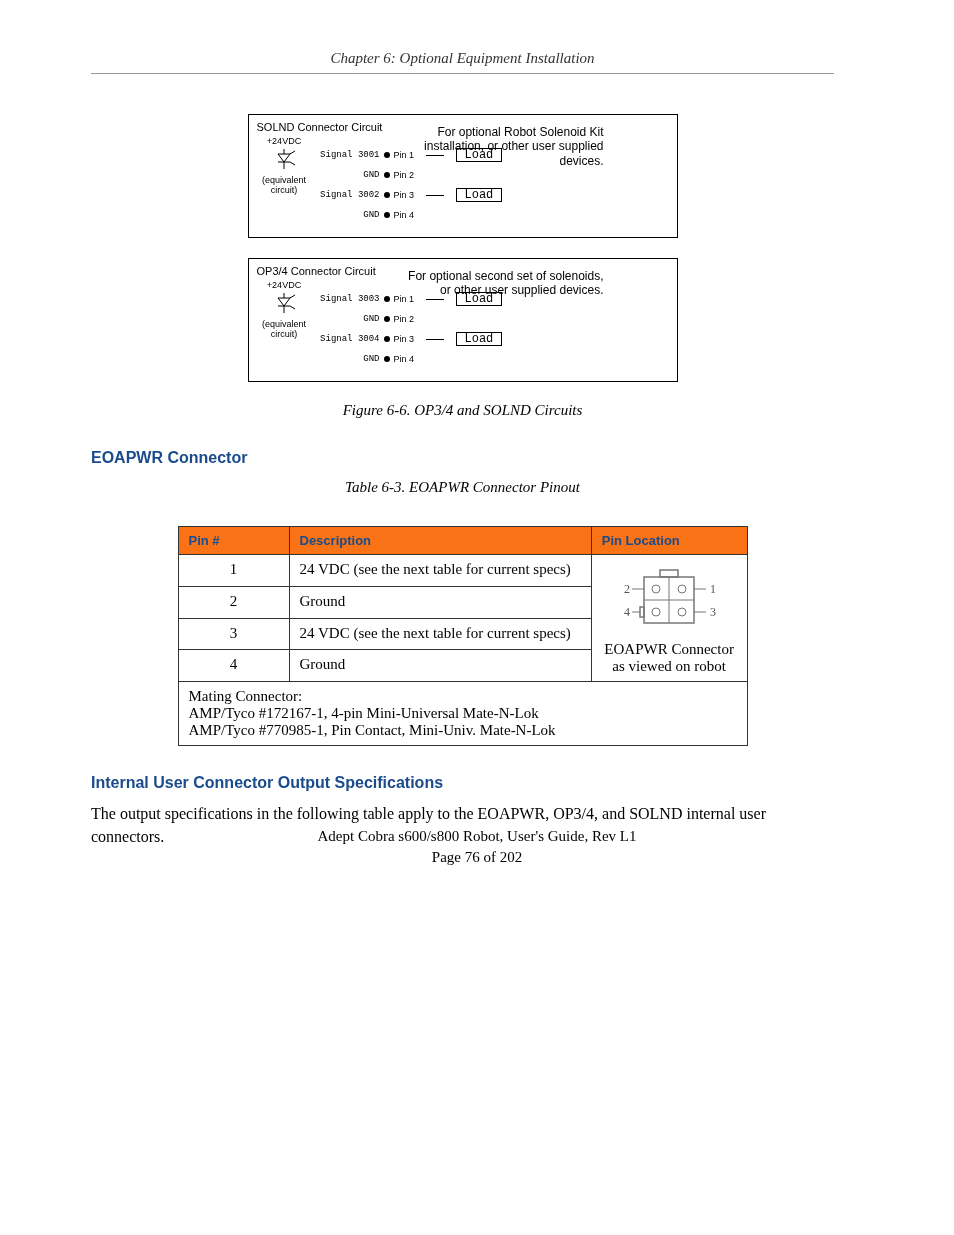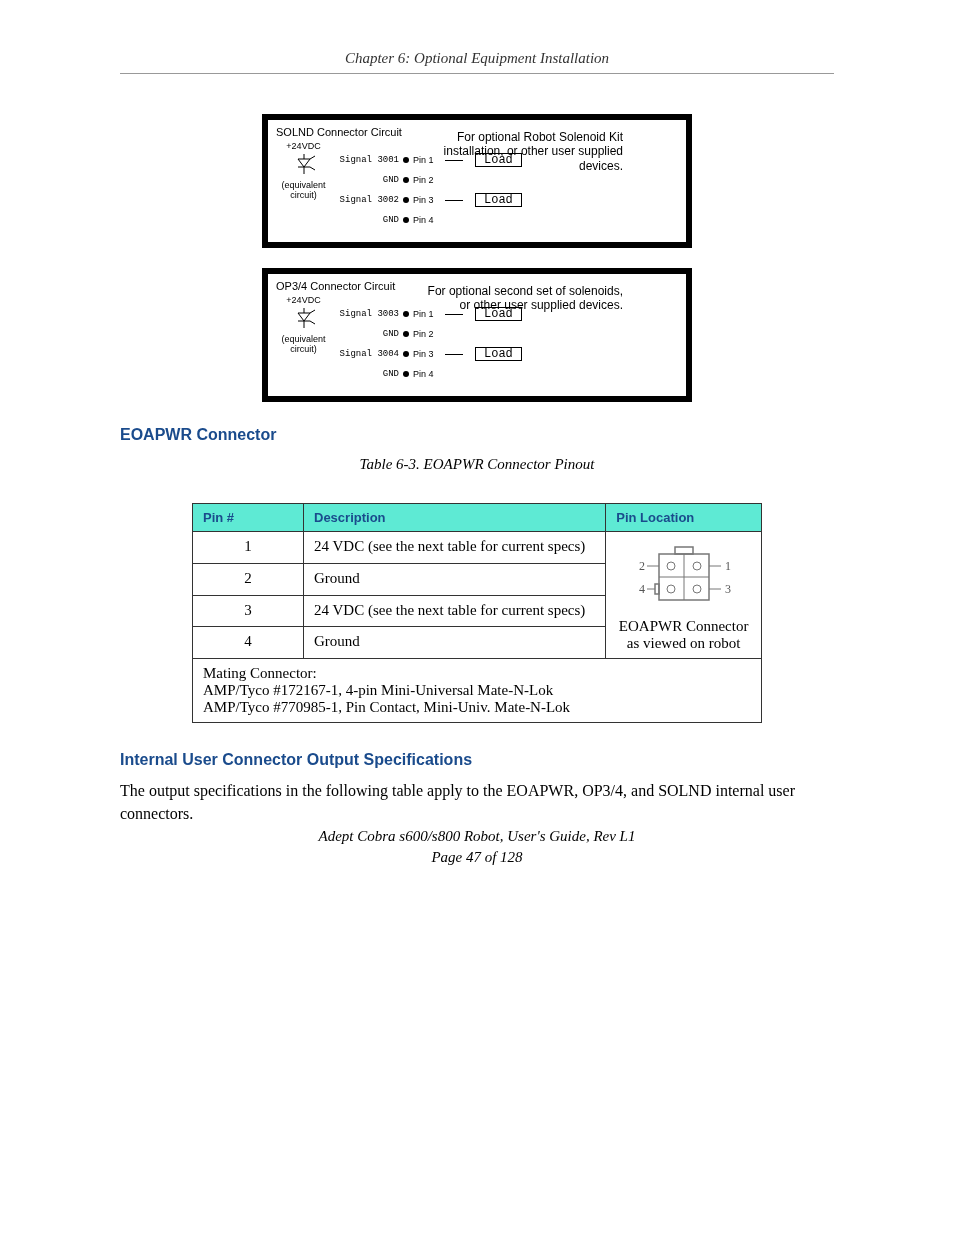--- a/index.html
+++ b/index.html
@@ -6,40 +6,40 @@
     margin: 0;
     padding: 0;
     font-family: Georgia, 'Times New Roman', serif;
     background: #fff;
     color: #000;
   }
   .page {
     width: 954px;
     height: 898px;
     box-sizing: border-box;
-    padding: 50px 120px 30px 120px;
+    padding: 50px 120px 30px 91px;
     position: relative;
   }
   .chapter-header {
     text-align: center;
     font-style: italic;
     font-size: 15px;
     color: #333;
     padding-bottom: 6px;
     border-bottom: 1px solid #999;
     margin-bottom: 40px;
   }
   .diagram-container {
     width: 430px;
     margin: 20px auto 10px auto;
     font-family: Arial, Helvetica, sans-serif;
     font-size: 10px;
   }
   .circuit-box {
-    border: 6px solid #000000;
+    border: 1px solid #000000;
     padding: 6px 8px 12px 8px;
     margin-bottom: 20px;
     position: relative;
   }
   .circuit-title {
     font-size: 11px;
     margin-bottom: 2px;
   }
   .circuit-note {
     position: absolute;
@@ -118,21 +118,21 @@
     margin: 0 auto;
     font-size: 15px;
   }
   table.pinout th {
     font-family: Verdana, Arial, sans-serif;
     font-weight: bold;
     color: #1a4b8c;
     text-align: left;
     padding: 6px 10px;
     border: 1px solid #333;
-    background: #5eead4;
+    background: #f97316;
     font-size: 13px;
   }
   table.pinout td {
     border: 1px solid #333;
     padding: 6px 10px;
     vertical-align: top;
   }
   table.pinout td.pin-num {
     text-align: center;
     width: 90px;
@@ -143,21 +143,20 @@
     font-size: 15px;
   }
   .mating-row td {
     font-size: 15px;
   }
   .footer {
     position: absolute;
     bottom: 30px;
     left: 0; right: 0;
     text-align: center;
-    font-style: italic;
     font-size: 15px;
     line-height: 1.4;
   }
   .conn-svg { margin: 6px auto 4px auto; display: block; }
 </style>
 </head>
 <body>
 
 <div class="page">
   <div class="chapter-header">Chapter 6: Optional Equipment Installation</div>
@@ -248,20 +247,21 @@
           <div class="pin-row">
             <span class="sig-label">GND</span>
             <span class="dot"></span>
             <span class="pin-label">Pin 4</span>
           </div>
         </div>
       </div>
     </div>
   </div>
 
+  <div class="figure-caption">Figure 6-6. OP3/4 and SOLND Circuits</div>
 
   <h2 class="section">EOAPWR Connector</h2>
 
   <div class="table-caption">Table 6-3. EOAPWR Connector Pinout</div>
 
   <table class="pinout">
     <tbody>
         <tr>
       <th>Pin #</th>
       <th>Description</th>
@@ -314,15 +314,15 @@
       </td>
     </tr>
   </tbody>
     </table>
 
   <h2 class="section" style="margin-top:28px">Internal User Connector Output Specifications</h2>
   <p class="body">The output specifications in the following table apply to the EOAPWR, OP3/4, and SOLND internal user connectors.</p>
 
   <div class="footer">
     <div>Adept Cobra s600/s800 Robot, User's Guide, Rev L1</div>
-    <div>Page 47 of 128</div>
+    <div>Page 76 of 202</div>
   </div>
 </div>
 
 </body></html>

